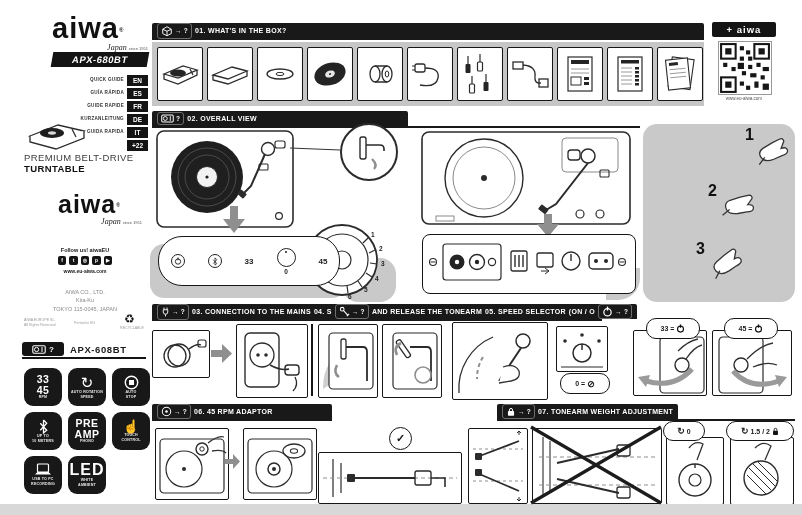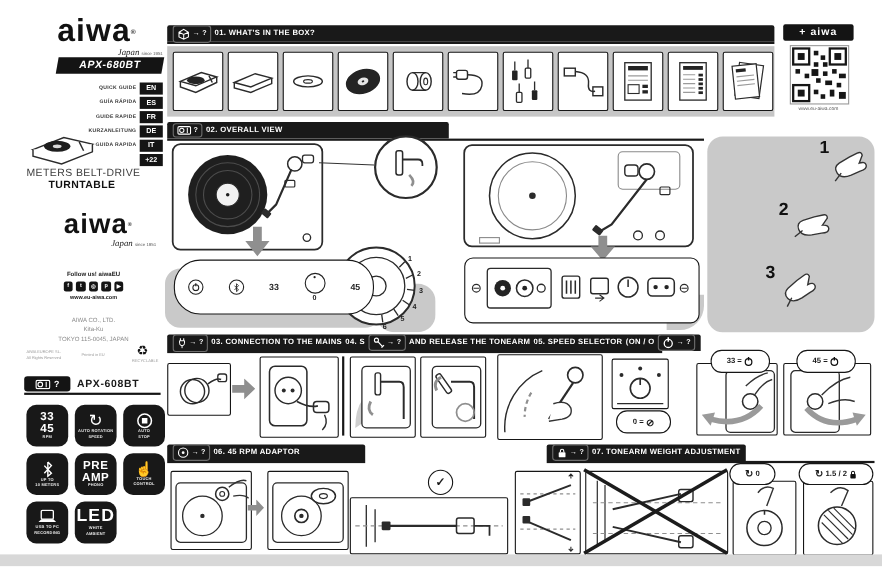--- a/index.html
+++ b/index.html
@@ -24,21 +24,21 @@
   .logo-sub{font-size:8px;color:#222;text-align:right;font-family:"Liberation Serif",serif;font-style:italic;}
   .logo-tiny{font-size:4px;color:#555;font-style:normal;font-family:"Liberation Sans",sans-serif;}
   .model-badge{position:absolute;background:#141414;color:#fff;font-weight:bold;font-size:9.5px;
                letter-spacing:.5px;display:flex;align-items:center;justify-content:center;
                transform:skewX(-10deg);}
   .lang-label{position:absolute;width:72px;text-align:right;font-size:4.6px;font-weight:bold;
               letter-spacing:.3px;color:#333;}
   .lang-code{position:absolute;width:21px;height:10.5px;background:#141414;color:#fff;
              font-weight:bold;font-size:6.5px;display:flex;align-items:center;justify-content:center;}
   .tagline1{font-size:9.5px;color:#3c3c3c;letter-spacing:.4px;}
-  .tagline2{font-size:9.5px;font-weight:bold;color:#111;letter-spacing:.4px;margin-left:20px;}
+  .tagline2{font-size:9.5px;font-weight:bold;color:#111;letter-spacing:.4px;}
   .social-sq{width:8.5px;height:8.5px;background:#141414;color:#fff;border-radius:2px;
              display:inline-flex;align-items:center;justify-content:center;font-size:5px;font-weight:bold;}
   .addr{font-size:5.5px;color:#8a8a8a;text-align:center;line-height:1.5;}
   .fine{font-size:3.6px;color:#9a9a9a;line-height:1.4;}
   .fbadge{position:absolute;width:38px;height:38px;background:#181818;border-radius:9px;color:#fff;
           display:flex;flex-direction:column;align-items:center;justify-content:center;line-height:1;}
   .fcap{font-size:3.6px;letter-spacing:.2px;margin-top:1px;font-weight:bold;color:#e8e8e8;}
   .fbig{font-weight:bold;font-size:10.5px;letter-spacing:.5px;}
   
   .stepnum{position:absolute;font-weight:bold;font-size:16px;color:#111;z-index:4;}
@@ -83,21 +83,21 @@
   </div>
 
   <svg class="abs" style="left:24px;top:112px;" width="66" height="44" viewBox="0 0 66 44">
     <path d="M6 24 L34 13 L60 19 L32 30 Z" fill="#fff" stroke="#2b2b2b" stroke-width="1.3"></path>
     <path d="M6 24 L6 30 L32 37 L60 26 L60 19" fill="#fff" stroke="#2b2b2b" stroke-width="1.3"></path>
     <ellipse cx="28" cy="21" rx="12" ry="5" fill="#1e1e1e"></ellipse>
     <ellipse cx="28" cy="21" rx="4" ry="1.7" fill="#d9d9d9"></ellipse>
     <line x1="48" y1="17" x2="52" y2="25" stroke="#2b2b2b" stroke-width="1.3"></line>
   </svg>
 
-  <div class="abs tagline1" style="left:24px;top:152px;">METERS BELT-DRIVE</div>
+  <div class="abs tagline1" style="left:24px;top:152px;">PREMIUM BELT-DRIVE</div>
   <div class="abs tagline2" style="left:24px;top:163px;">TURNTABLE</div>
 
   <div class="abs" style="left:58px;top:192px;width:84px;">
     <div><span class="logo-text" style="font-size:25px;">aiwa</span><sup style="font-size:5px;font-weight:bold;">®</sup></div>
     <div class="logo-sub"><span>Japan</span> <span class="logo-tiny">since 1951</span></div>
   </div>
 
   <div class="abs" style="left:24px;top:247px;width:122px;text-align:center;font-size:5.5px;font-weight:bold;">Follow us! aiwaEU</div>
   <div class="abs" style="left:24px;top:256px;width:122px;display:flex;justify-content:center;gap:3px;">
     <span class="social-sq">f</span>

